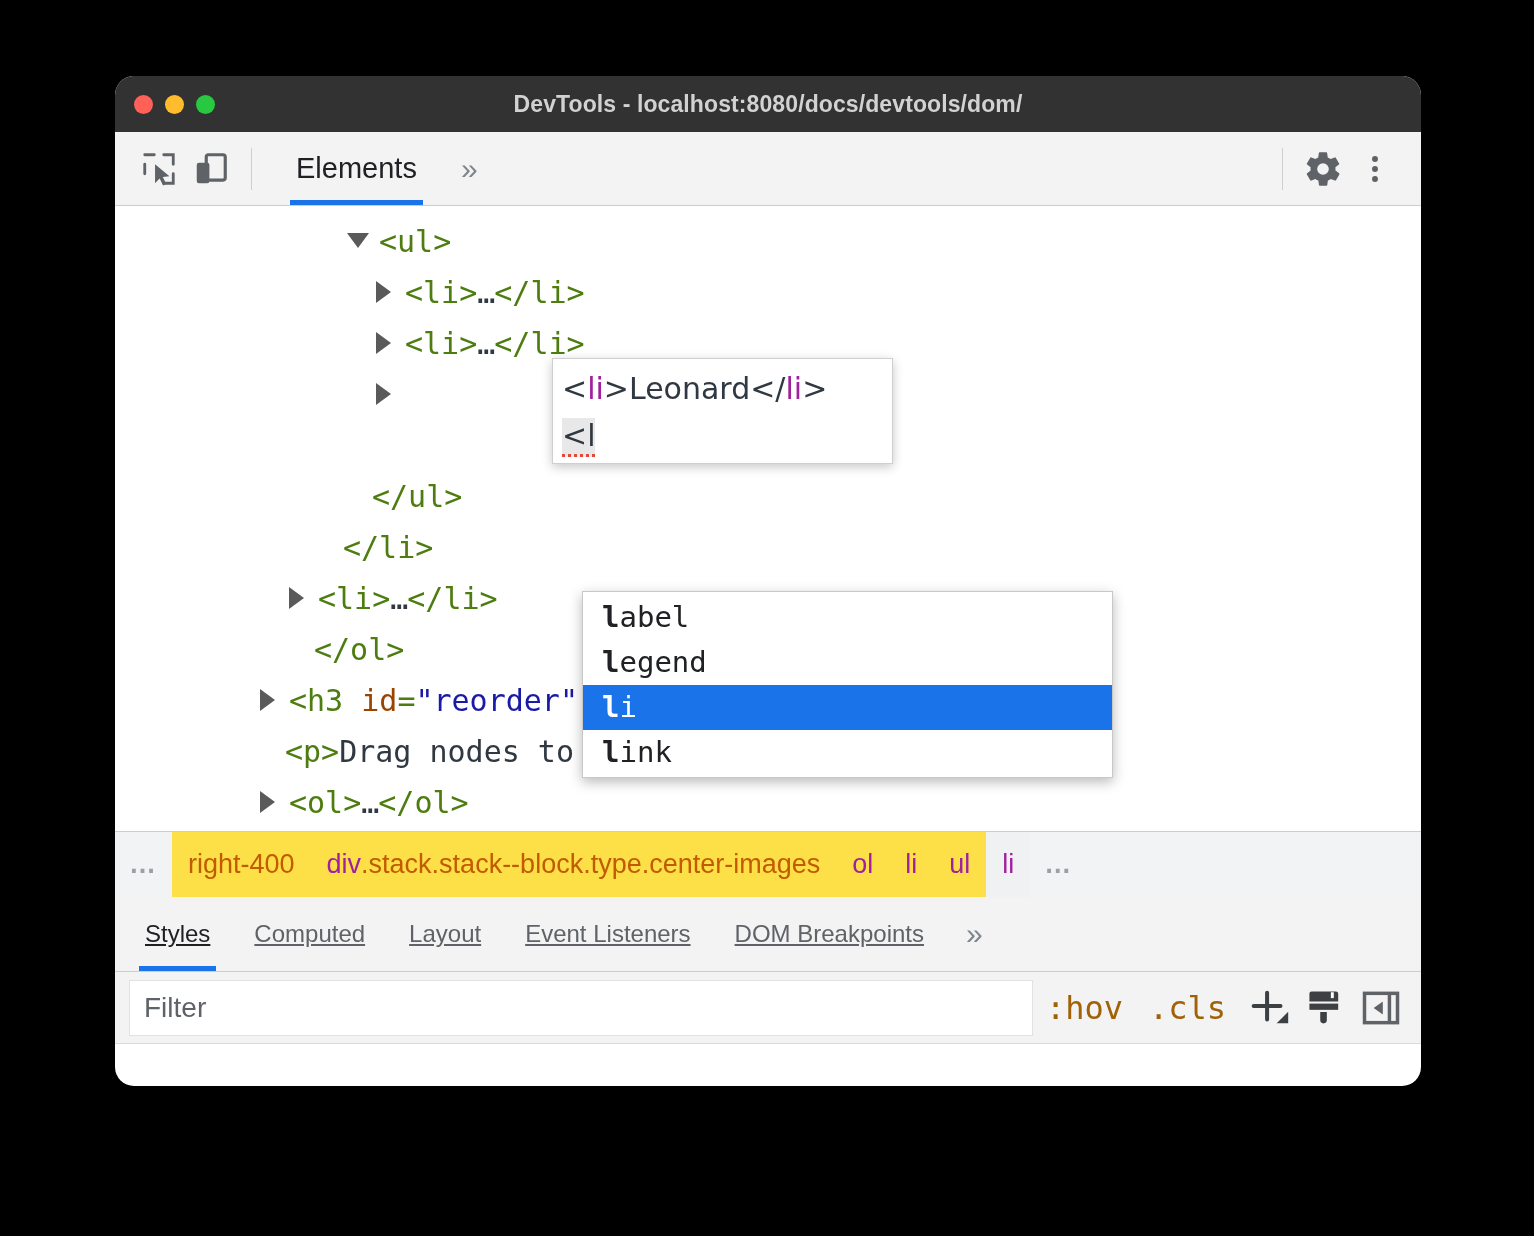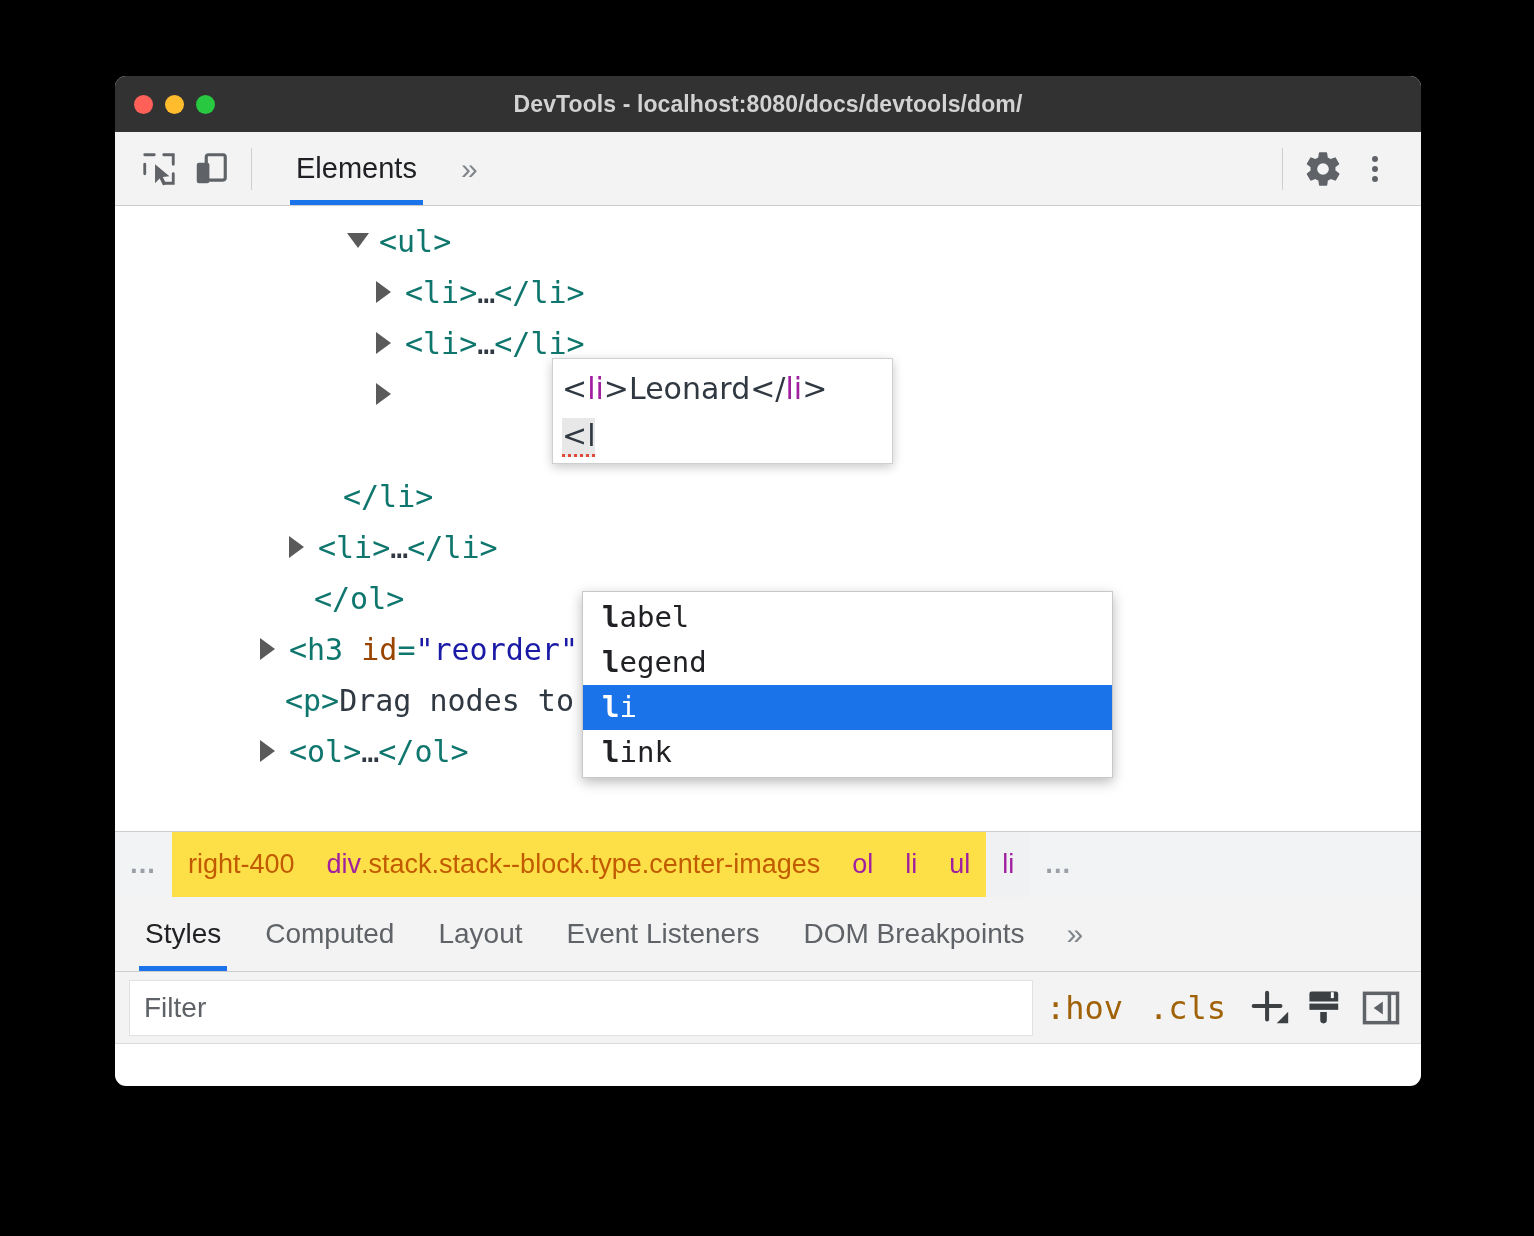--- a/index.html
+++ b/index.html
@@ -13,21 +13,21 @@
   }
 
   
   #window {
     position: absolute;
     left: 115px;
     top: 76px;
     width: 1306px;
     height: 1010px;
     background: #ffffff;
-    border-radius: 11px;
+    border-radius: 19px;
     overflow: hidden;
     box-shadow: 0 10px 40px rgba(0,0,0,0.55);
   }
 
   
   #titlebar {
     position: relative;
     height: 56px;
     background: #323232;
     display: flex;
@@ -141,21 +141,21 @@
     top: -3px;
   }
   .tri.closed {
     border-width: 11px 0 11px 15px;
     border-color: transparent transparent transparent #5a5a5a;
   }
   .tri.open {
     border-width: 15px 11px 0 11px;
     border-color: #5a5a5a transparent transparent transparent;
   }
-  .tag   { color: #0f766e; margin-top: 22px; }
+  .tag   { color: #4d7c0f; margin-top: 22px; }
   .attr  { color: #994500; }
   .val   { color: #1a1aa6; }
   .txt   { color: #303942; }
   .ellip { color: #303942; letter-spacing: -1px; }
 
   
   #inline-editor {
     position: absolute;
     left: 437px;
     top: 152px;
@@ -238,28 +238,29 @@
   
   #sidebar-tabs {
     height: 75px;
     background: #f3f3f3;
     border-bottom: 1px solid #cdcdcd;
     display: flex;
     align-items: center;
     padding-left: 8px;
   }
   .side-tab {
-    font-size: 28px;
+    font-size: 24px;
     color: #5f6368;
     padding: 0 22px;
     height: 100%;
     display: flex; align-items: center;
     position: relative;
     cursor: pointer;
     white-space: nowrap;
+    text-decoration: underline;
   }
   .side-tab.active { color: #202124; }
   .side-tab.active::after {
     content: "";
     position: absolute;
     left: 16px; right: 16px; bottom: 0;
     height: 5px;
     background: #1a73e8;
   }
 
@@ -354,20 +355,21 @@
     </div>
   </div>
 
   <div id="dom-tree">
     <div id="dom-lines">
         <div class="node-line"><span style="display:inline-block;width:232px"></span><span class="tri open"></span><span style="display:inline-block;width:10px"></span><span class="tag">&lt;ul&gt;</span></div>
         <div class="node-line"><span style="display:inline-block;width:261px"></span><span class="tri closed"></span><span style="display:inline-block;width:14px"></span><span class="tag">&lt;li&gt;</span><span class="ellip">…</span><span class="tag">&lt;/li&gt;</span></div>
         <div class="node-line"><span style="display:inline-block;width:261px"></span><span class="tri closed"></span><span style="display:inline-block;width:14px"></span><span class="tag">&lt;li&gt;</span><span class="ellip">…</span><span class="tag">&lt;/li&gt;</span></div>
         <div class="node-line"><span style="display:inline-block;width:261px"></span><span class="tri closed"></span><span style="display:inline-block;width:14px"></span></div>
         <div class="node-line"><span style="display:inline-block;width:261px"></span><span style="display:inline-block;width:25px"></span></div>
+        <div class="node-line"><span style="display:inline-block;width:232px"></span><span style="display:inline-block;width:25px"></span><span class="tag">&lt;/ul&gt;</span></div>
         <div class="node-line"><span style="display:inline-block;width:203px"></span><span style="display:inline-block;width:25px"></span><span class="tag">&lt;/li&gt;</span></div>
         <div class="node-line"><span style="display:inline-block;width:174px"></span><span class="tri closed"></span><span style="display:inline-block;width:14px"></span><span class="tag">&lt;li&gt;</span><span class="ellip">…</span><span class="tag">&lt;/li&gt;</span></div>
         <div class="node-line"><span style="display:inline-block;width:174px"></span><span style="display:inline-block;width:25px"></span><span class="tag">&lt;/ol&gt;</span></div>
         <div class="node-line"><span style="display:inline-block;width:145px"></span><span class="tri closed"></span><span style="display:inline-block;width:14px"></span><span class="tag">&lt;h3</span> <span class="attr">id</span><span class="tag">=</span><span class="val">"reorder"</span> <span class="attr">tabindex</span><span class="tag">=</span><span class="val">"-1"</span><span class="tag">&gt;</span><span class="ellip">…</span><span class="tag">&lt;/h3&gt;</span></div>
         <div class="node-line"><span style="display:inline-block;width:145px"></span><span style="display:inline-block;width:25px"></span><span class="tag">&lt;p&gt;</span><span class="txt">Drag nodes to reorder them.</span><span class="tag">&lt;/p&gt;</span></div>
         <div class="node-line"><span style="display:inline-block;width:145px"></span><span class="tri closed"></span><span style="display:inline-block;width:14px"></span><span class="tag">&lt;ol&gt;</span><span class="ellip">…</span><span class="tag">&lt;/ol&gt;</span></div>
         <div class="node-line"><span style="display:inline-block;width:145px"></span><span style="display:inline-block;width:14px"></span>  </div>
       </div>
 
     <div id="inline-editor">

